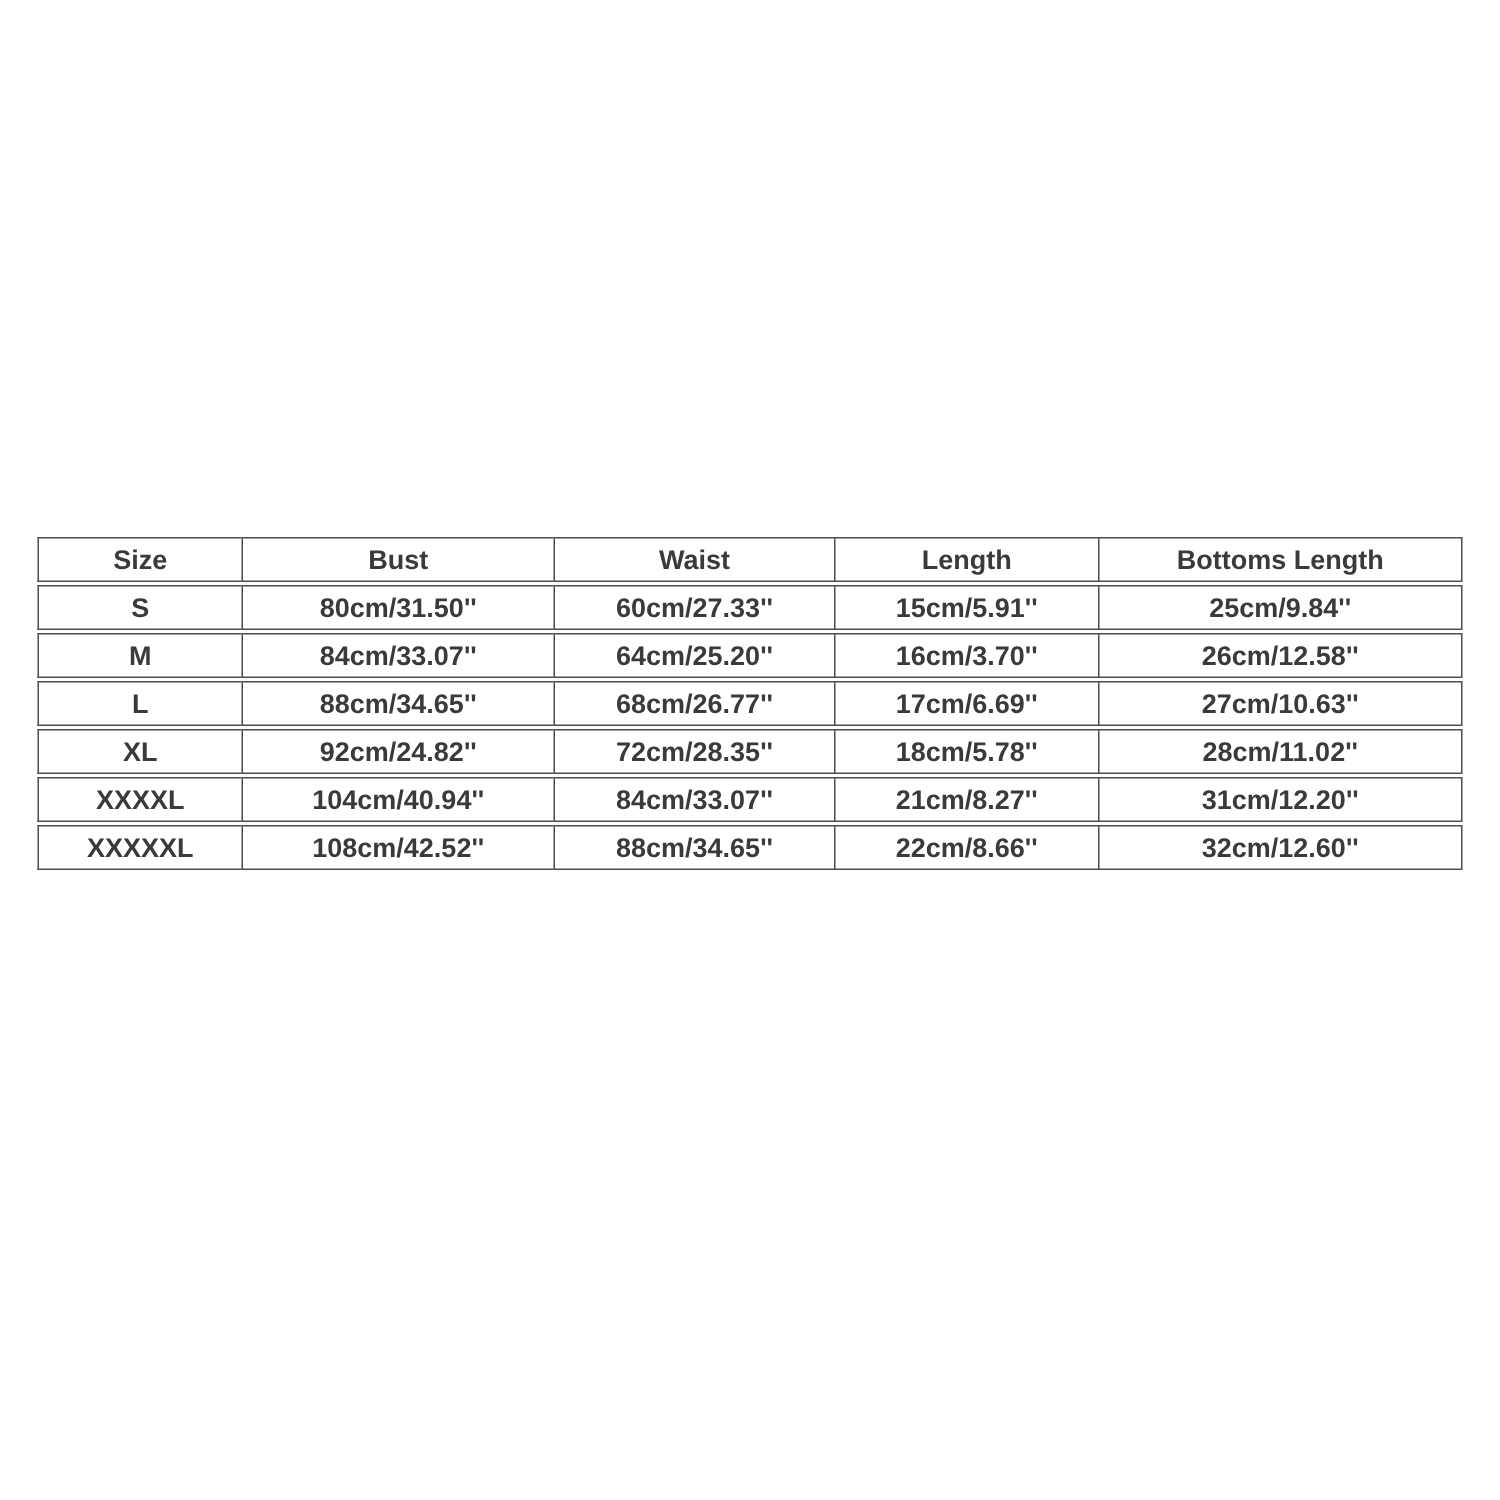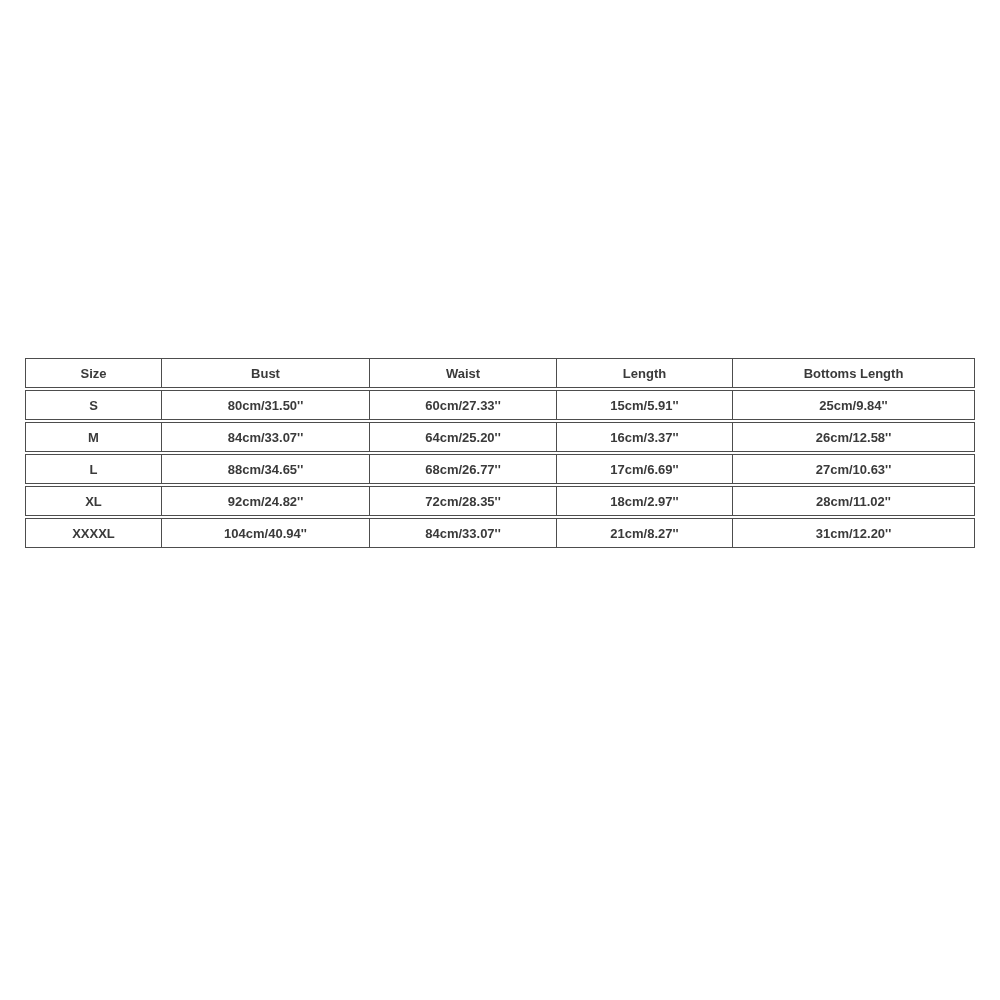--- a/index.html
+++ b/index.html
@@ -29,21 +29,21 @@
   }
   .size-chart th,
   .size-chart td {
     border-top: 1px solid var(--border-color);
     border-bottom: 1px solid var(--border-color);
     border-left: 1px solid var(--border-color);
     height: 28px;
     padding: 0;
     text-align: center;
     vertical-align: middle;
-    font-size: 13px;
+    font-size: 18px;
     font-weight: bold;
     color: var(--text-color);
     background: var(--bg-color);
     white-space: nowrap;
     overflow: hidden;
   }
   .size-chart th:last-child,
   .size-chart td:last-child {
     border-right: 1px solid var(--border-color);
     margin-left: 44px;
@@ -75,39 +75,46 @@
           <td>S</td>
           <td>80cm/31.50''</td>
           <td>60cm/27.33''</td>
           <td>15cm/5.91''</td>
           <td>25cm/9.84''</td>
         </tr>
         <tr>
           <td>M</td>
           <td>84cm/33.07''</td>
           <td>64cm/25.20''</td>
-          <td>16cm/3.37''</td>
+          <td>16cm/3.70''</td>
           <td>26cm/12.58''</td>
         </tr>
         <tr>
           <td>L</td>
           <td>88cm/34.65''</td>
           <td>68cm/26.77''</td>
           <td>17cm/6.69''</td>
           <td>27cm/10.63''</td>
         </tr>
         <tr>
           <td>XL</td>
           <td>92cm/24.82''</td>
           <td>72cm/28.35''</td>
-          <td>18cm/2.97''</td>
+          <td>18cm/5.78''</td>
           <td>28cm/11.02''</td>
         </tr>
         <tr>
           <td>XXXXL</td>
           <td>104cm/40.94''</td>
           <td>84cm/33.07''</td>
           <td>21cm/8.27''</td>
           <td>31cm/12.20''</td>
         </tr>
+        <tr>
+          <td>XXXXXL</td>
+          <td>108cm/42.52''</td>
+          <td>88cm/34.65''</td>
+          <td>22cm/8.66''</td>
+          <td>32cm/12.60''</td>
+        </tr>
       </tbody>
   </table>
 </div>
 
 </body></html>

